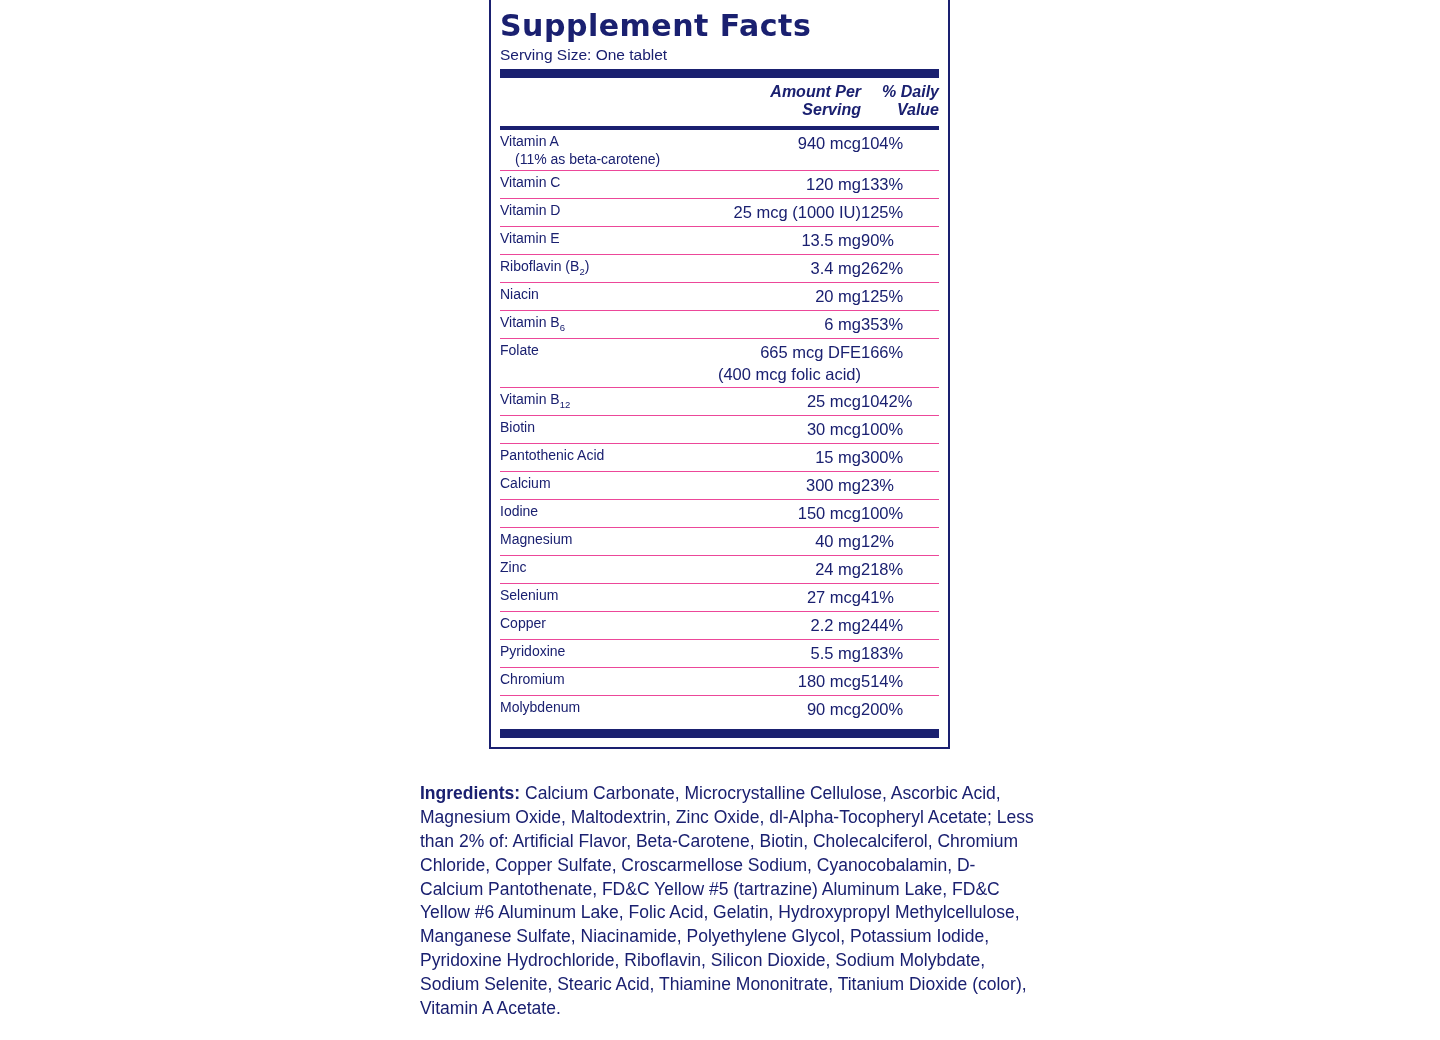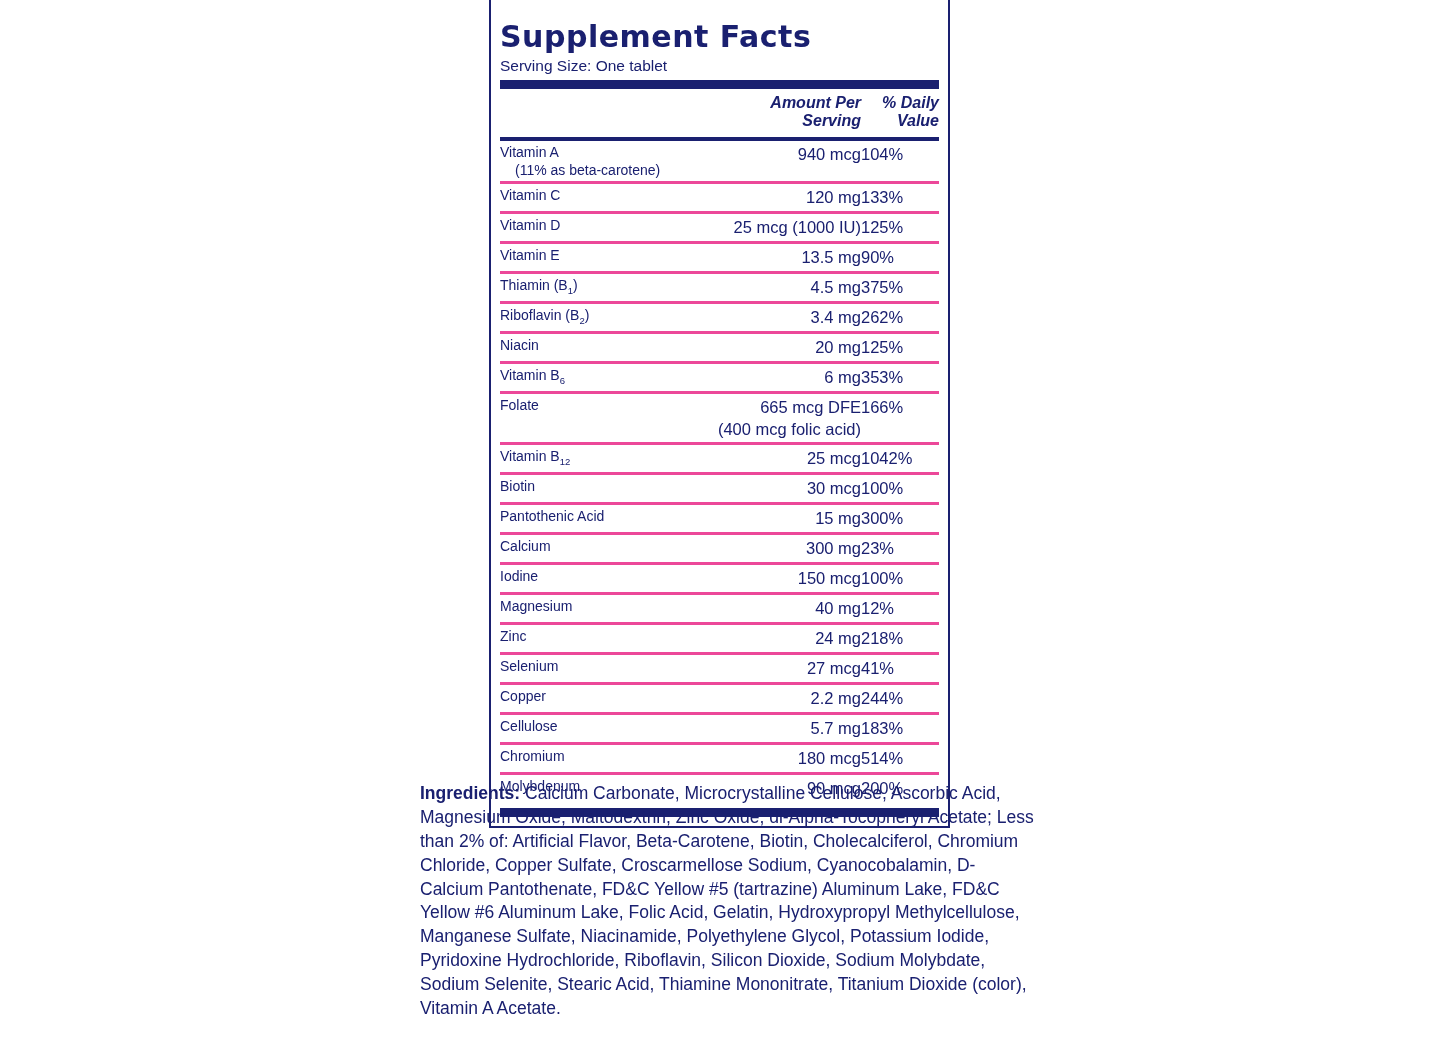--- a/index.html
+++ b/index.html
@@ -19,21 +19,21 @@
   
   #sf-panel {
     position: absolute;
     left: 489px;
     top: 0px;
     width: 461px;
     box-sizing: border-box;
     border: 2px solid #1a2070;
     border-top: none;
     background: #ffffff;
-    padding: 15px 9px 9px 9px;
+    padding: 4px 9px 9px 9px;
   }
 
   #sf-title {
     font-size: 30px;
     font-weight: bold;
     letter-spacing: 0.5px;
     line-height: 1.05;
     margin: 6px 0 0 0;
     color: #1a2070;
     font-family: "DejaVu Sans", sans-serif;
@@ -80,21 +80,21 @@
   }
   #colhead-amount { width: 178px; }
   #colhead-dv { width: 78px; }
 
   
   #sf-rows { }
 
   .nrow {
     display: flex;
     align-items: flex-start;
-    border-top: 3px solid #ec4899;
+    border-top: 1px solid #ec4899;
     padding: 3px 0 2px 0;
     min-height: 22px;
   }
   .nrow.first { border-top: none; }
 
   .n-name {
     flex: 1 1 auto;
     font-size: 14px;
     line-height: 1.28;
     color: #1a2070;
@@ -173,25 +173,20 @@
         <div class="n-name">Vitamin D</div>
         <div class="n-amt">25 mcg (1000 IU)</div>
         <div class="n-dv">125%</div>
       </div>
       <div class="nrow">
         <div class="n-name">Vitamin E</div>
         <div class="n-amt">13.5 mg</div>
         <div class="n-dv">90%</div>
       </div>
       <div class="nrow">
-        <div class="n-name">Thiamin (B<sub>1</sub>)</div>
-        <div class="n-amt">4.5 mg</div>
-        <div class="n-dv">375%</div>
-      </div>
-      <div class="nrow">
         <div class="n-name">Riboflavin (B<sub>2</sub>)</div>
         <div class="n-amt">3.4 mg</div>
         <div class="n-dv">262%</div>
       </div>
       <div class="nrow">
         <div class="n-name">Niacin</div>
         <div class="n-amt">20 mg</div>
         <div class="n-dv">125%</div>
       </div>
       <div class="nrow">
@@ -244,22 +239,22 @@
         <div class="n-name">Selenium</div>
         <div class="n-amt">27 mcg</div>
         <div class="n-dv">41%</div>
       </div>
       <div class="nrow">
         <div class="n-name">Copper</div>
         <div class="n-amt">2.2 mg</div>
         <div class="n-dv">244%</div>
       </div>
       <div class="nrow">
-        <div class="n-name">Cellulose</div>
-        <div class="n-amt">5.7 mg</div>
+        <div class="n-name">Pyridoxine</div>
+        <div class="n-amt">5.5 mg</div>
         <div class="n-dv">183%</div>
       </div>
       <div class="nrow">
         <div class="n-name">Chromium</div>
         <div class="n-amt">180 mcg</div>
         <div class="n-dv">514%</div>
       </div>
       <div class="nrow">
         <div class="n-name">Molybdenum</div>
         <div class="n-amt">90 mcg</div>

